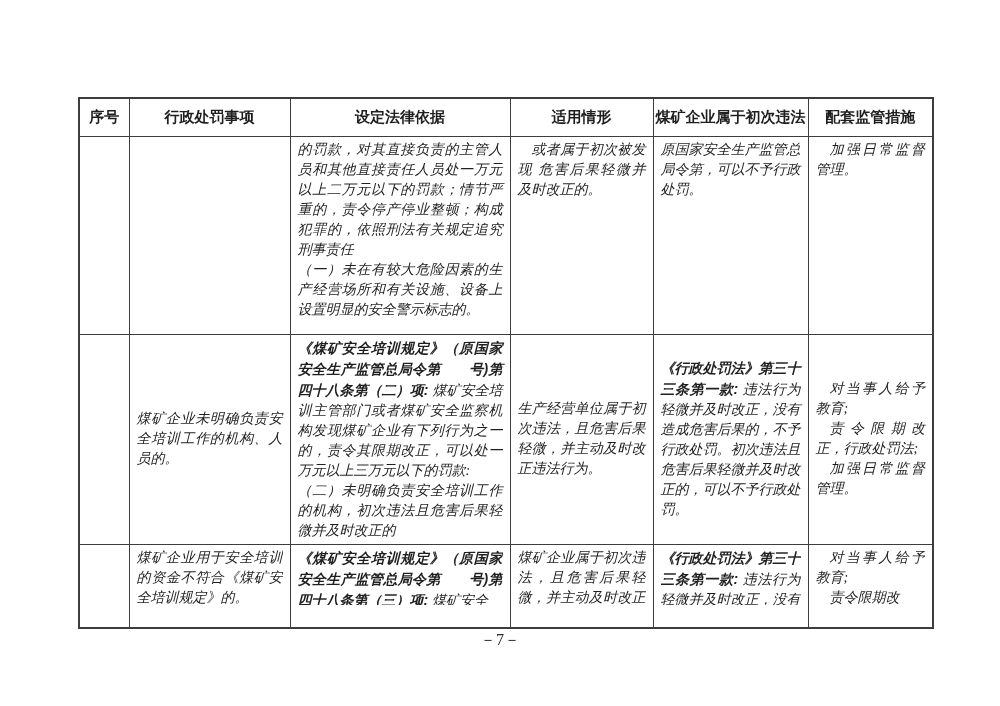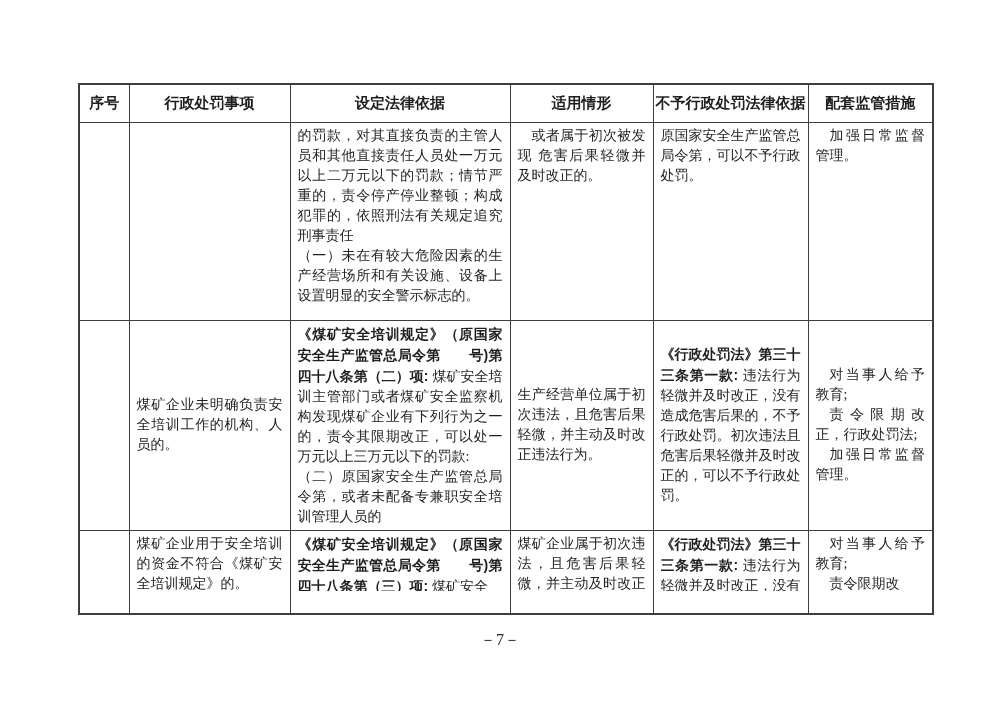--- a/index.html
+++ b/index.html
@@ -9,21 +9,21 @@
     background: #ffffff;
     font-family: "Liberation Serif", "DejaVu Serif", serif;
     color: #1f1f1f;
     position: relative;
     overflow: hidden;
   }
   .page { position: absolute; inset: 0; background: #fff; }
 
   table.doc-table {
     position: absolute;
-    left: 78px; top: 83px;
+    left: 78px; top: 97px;
     width: 854px;
     border-collapse: collapse;
     table-layout: fixed;
     border: 2px solid #3d3d3d;
   }
   .doc-table th, .doc-table td {
     border: 1.6px solid #3d3d3d;
     padding: 3px 7px;
     vertical-align: top;
     overflow: hidden;
@@ -40,21 +40,21 @@
   .doc-table td {
     font-size: 14px;
     line-height: 20px;
     text-align: justify;
     text-justify: inter-character;
   }
   tr.row-1 { height: 198px; }
   tr.row-2 { height: 205px; }
   tr.row-3 { height: 84px; }
   td.vmid { vertical-align: middle; }
-  p.para { margin: 0; }
+  p.para { margin: 0; font-style: italic; }
   p.ind { text-indent: 1em; }
   .cite {
     font-weight: 700;
     font-family: "Liberation Sans", "DejaVu Sans", sans-serif;
   }
   .clip { height: 57px; overflow: hidden; }
   .cell-sup { line-height: 21px; margin-left: 8px; }
   .footer {
     position: absolute;
     left: 0; right: 0; top: 630px;
@@ -76,21 +76,21 @@
       <col style="width:143px">
         <col style="width:155px">
         <col style="width:125px">
     </colgroup>
     <thead>
       <tr>
         <th>序号</th>
         <th>行政处罚事项</th>
         <th>设定法律依据</th>
         <th>适用情形</th>
-        <th>不予行政处罚法律依据</th>
+        <th>煤矿企业属于初次违法</th>
         <th>配套监管措施</th>
       </tr>
     </thead>
     <tbody>
 
       <tr class="row-1">
         <td></td>
         <td></td>
         <td>
           <p class="para">的罚款，对其直接负责的主管人员和其他直接责任人员处一万元以上二万元以下的罚款；情节严重的，责令停产停业整顿；构成犯罪的，依照刑法有关规定追究刑事责任</p>
@@ -107,21 +107,21 @@
         </td>
       </tr>
 
       <tr class="row-2">
         <td></td>
         <td class="vmid">
           <p class="para">煤矿企业未明确负责安全培训工作的机构、人员的。</p>
         </td>
         <td>
           <p class="para"><b class="cite">《煤矿安全培训规定》（原国家安全生产监管总局令第　　号)第四十八条第（二）项: </b><span>煤矿安全培训主管部门或者煤矿安全监察机构发现煤矿企业有下列行为之一的，责令其限期改正，可以处一万元以上三万元以下的罚款:</span></p>
-          <p class="para">（二）原国家安全生产监管总局令第，或者未配备专兼职安全培训管理人员的</p>
+          <p class="para">（二）未明确负责安全培训工作的机构，初次违法且危害后果轻微并及时改正的</p>
         </td>
         <td class="vmid">
           <p class="para">生产经营单位属于初次违法，且危害后果轻微，并主动及时改正违法行为。</p>
         </td>
         <td class="vmid">
           <p class="para"><b class="cite">《行政处罚法》第三十三条第一款: </b><span>违法行为轻微并及时改正，没有造成危害后果的，不予行政处罚。初次违法且危害后果轻微并及时改正的，可以不予行政处罚。</span></p>
         </td>
         <td class="vmid cell-sup">
           <p class="para ind">对当事人给予教育;</p>
           <p class="para ind">责令限期改正，行政处罚法;</p>

